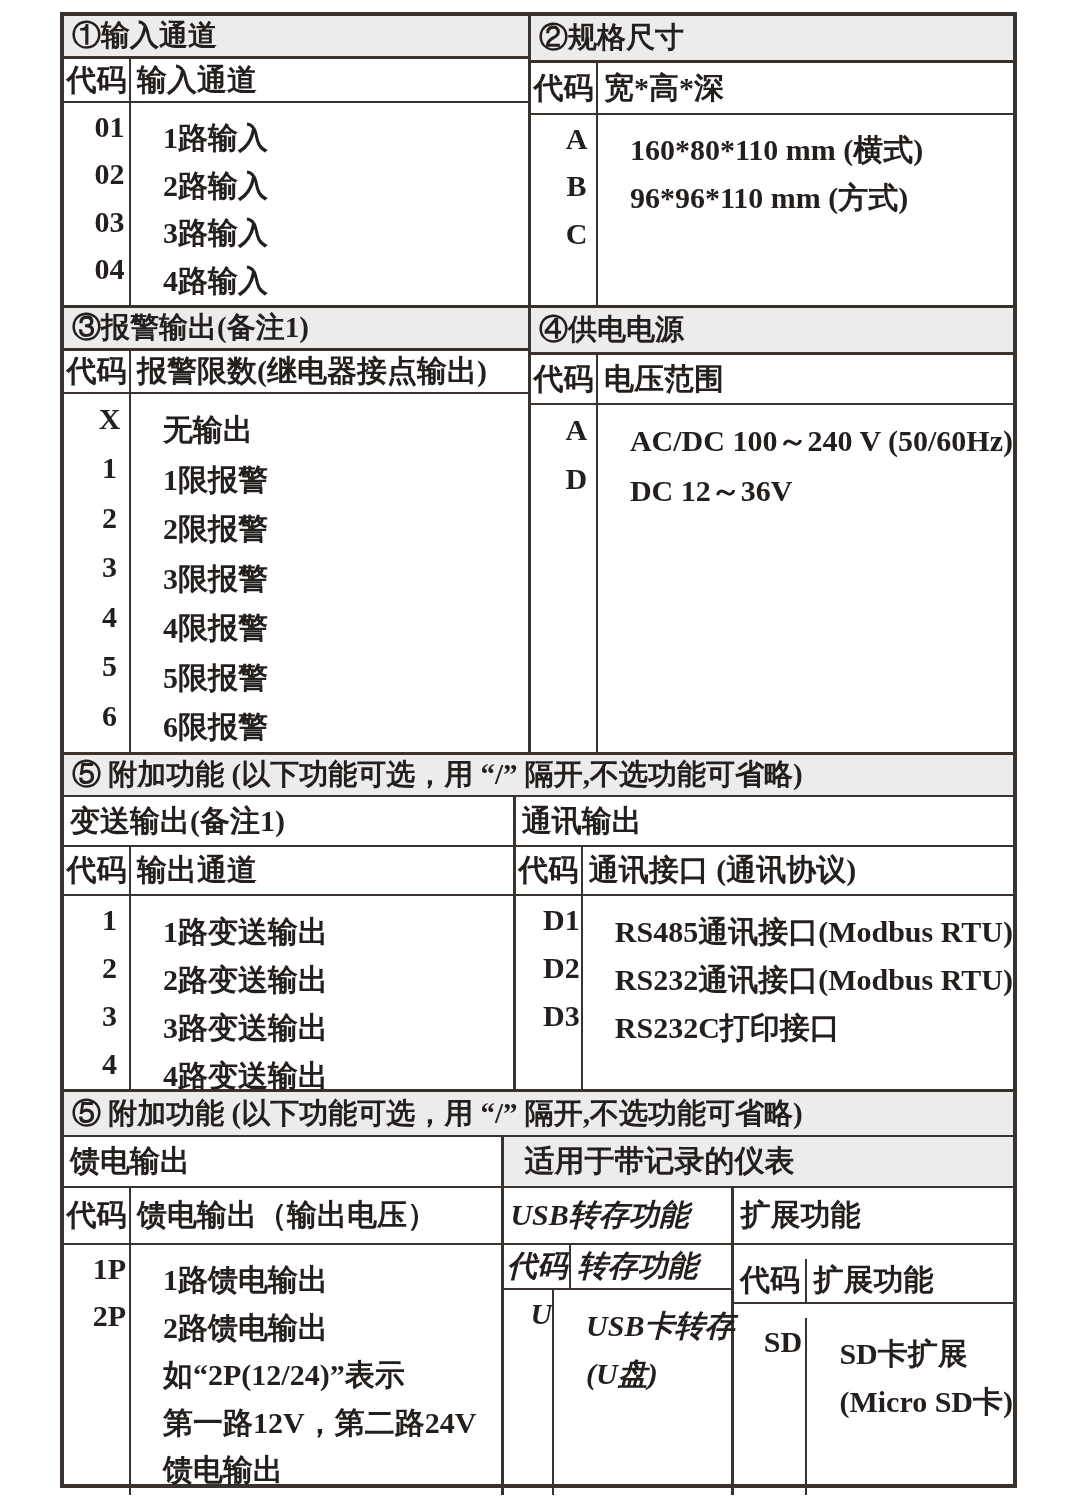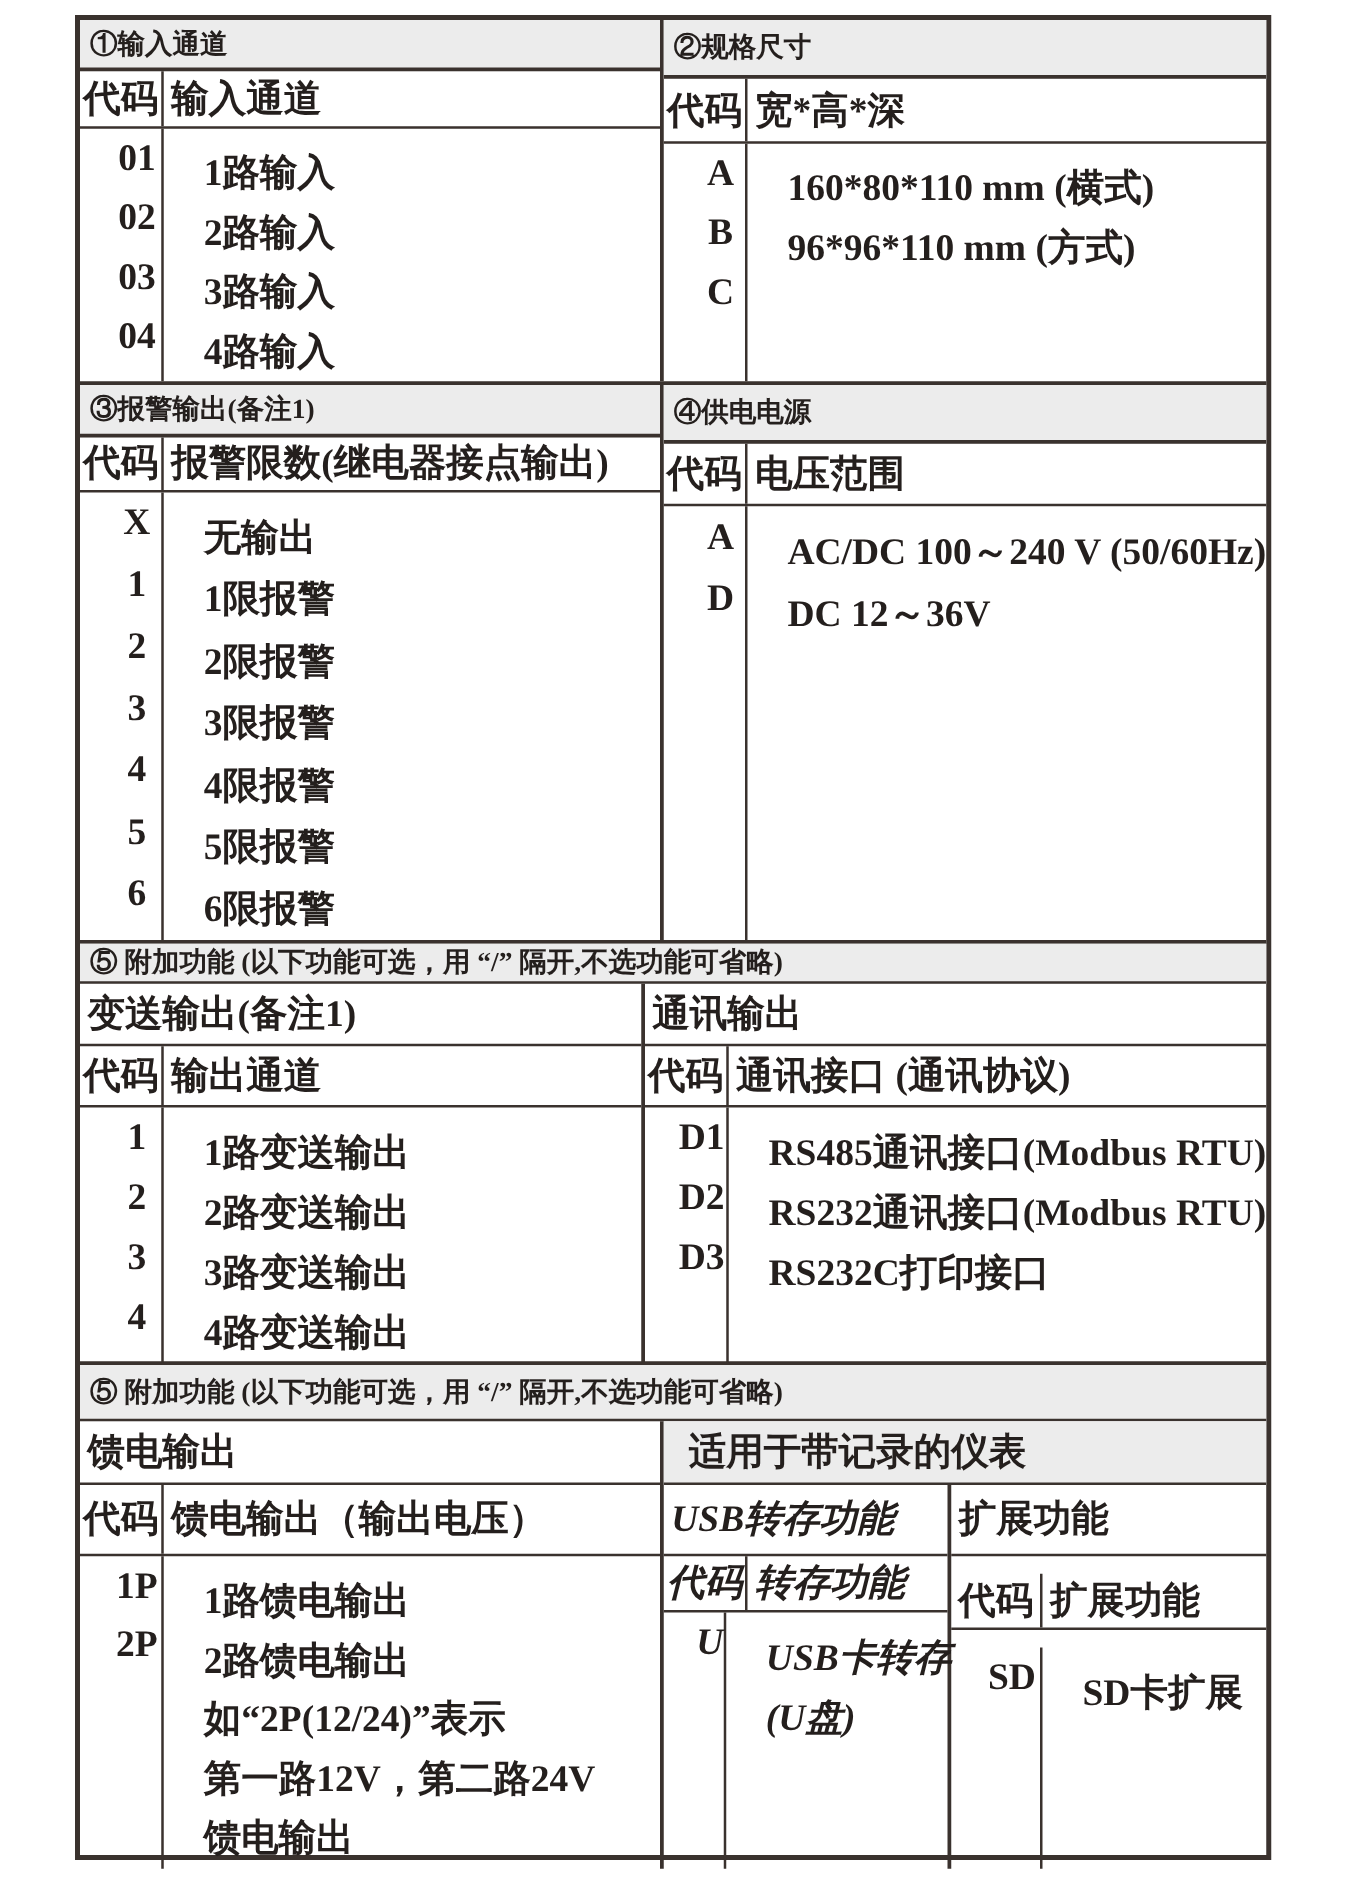--- a/index.html
+++ b/index.html
@@ -22,21 +22,21 @@
   }
   .band{display:flex;}
   .b1{height:292px;border-bottom:3px solid var(--bd);}
   .b2{height:447px;border-bottom:3px solid var(--bd);}
   .b3{height:337px;border-bottom:3px solid var(--bd);flex-direction:column;}
   .b4{flex:1;flex-direction:column;}
   .half-l{width:467px;border-right:3px solid var(--bd);display:flex;flex-direction:column;}
   .half-r{flex:1;display:flex;flex-direction:column;}
   .sec-hdr{
     background:var(--hdrbg);display:flex;align-items:center;
-    padding-left:8px;font-size:22px;font-weight:600;
+    padding-left:8px;font-size:29px;font-weight:600;
     border-bottom:3px solid var(--bd);white-space:nowrap;
   }
   .b1 .sec-hdr,.b2 .sec-hdr{height:47px;}
   .b3 .sec-hdr,.b4 .sec-hdr{height:45px;border-bottom-width:2px;}
   .col-hdr{display:flex;border-bottom:2px solid var(--bd);font-weight:600;}
   .b1 .col-hdr{height:52px;}
   .b2 .col-hdr{height:50px;}
   .b3 .col-hdr{height:49px;}
   .code-w{
     width:67px;border-right:2px solid var(--bd);
@@ -261,20 +261,21 @@
               <div class="mini-col-hdr">
                 <div class="code-w">代码</div>
                 <div class="desc-w">扩展功能</div>
               </div>
               <div class="data b4r-data">
                 <div class="code-col">
                   <div class="ln">SD</div>
                 </div>
                 <div class="desc-col">
                   <div class="ln">SD卡扩展</div>
+                  <div class="ln">(Micro SD卡)</div>
                 </div>
               </div>
             </div>
           </div>
         </div>
       </div>
     </div>
 
   </div>
 </div>

